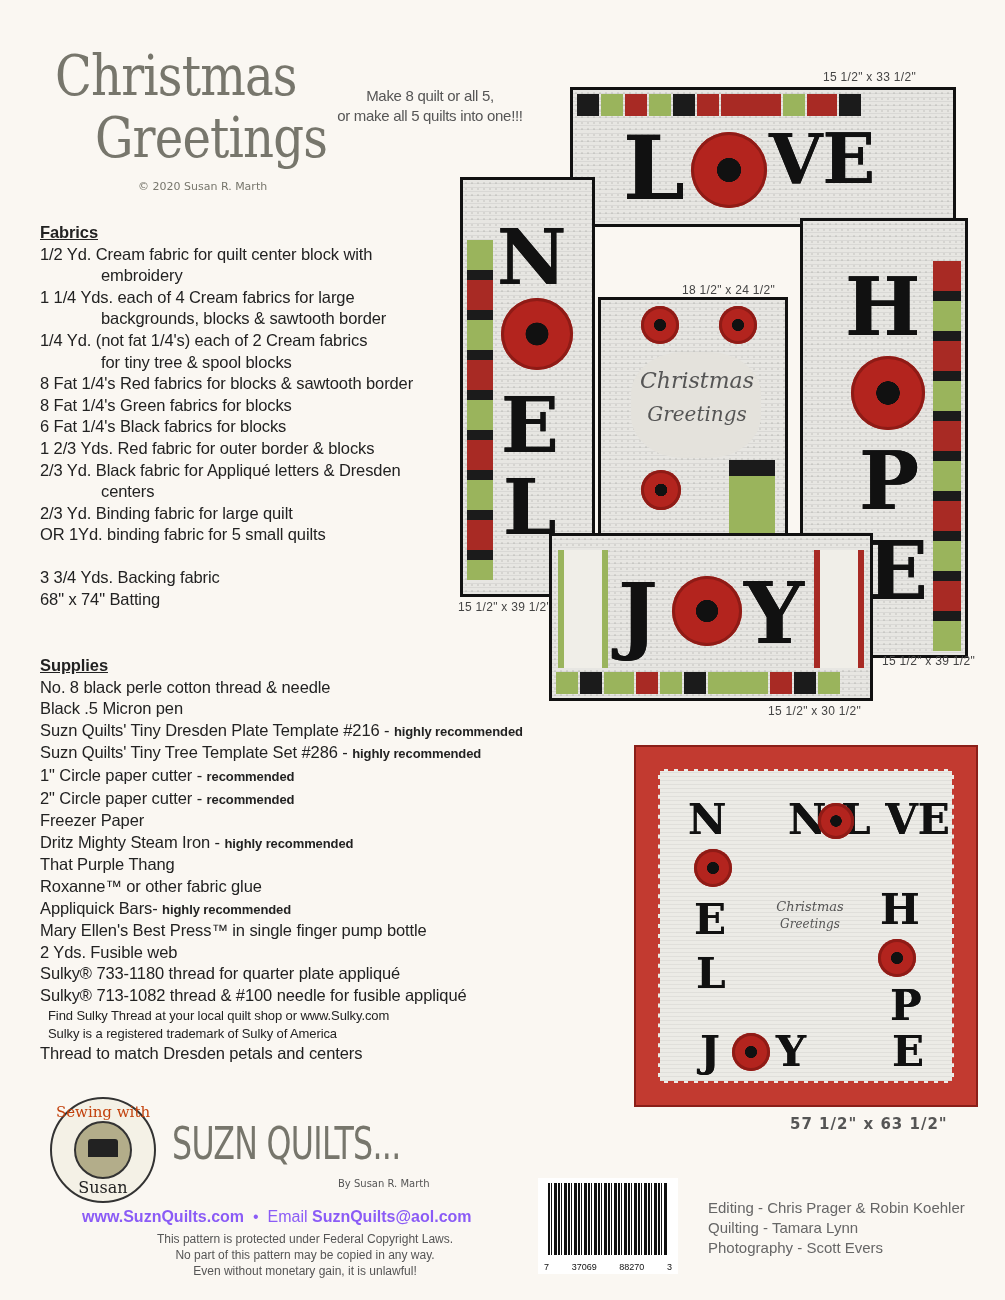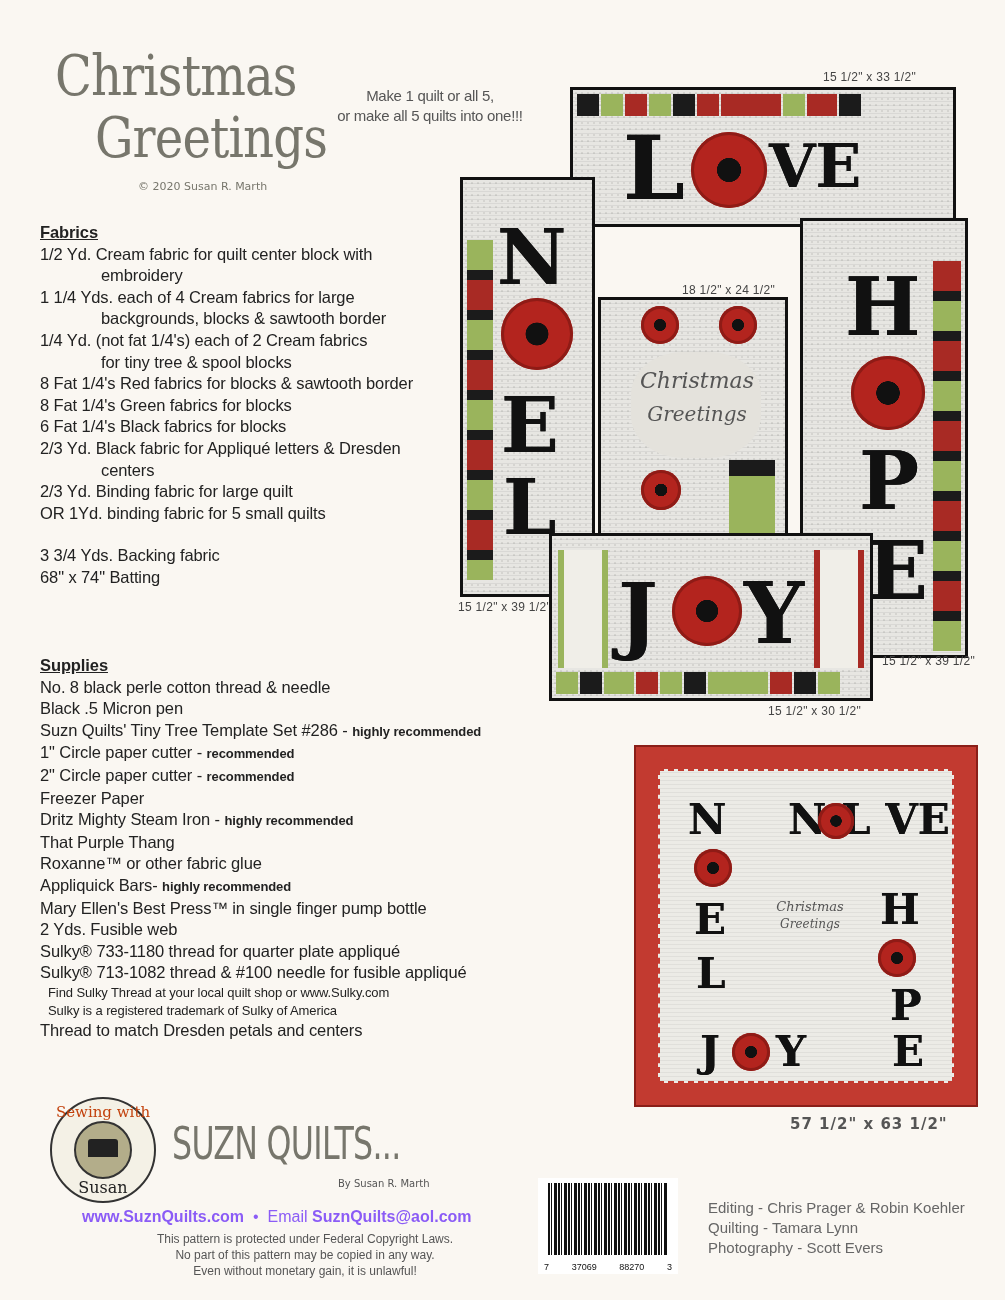--- a/index.html
+++ b/index.html
@@ -67,51 +67,53 @@
 </style>
 </head>
 <body>
 
 <div class="title">
   <span class="l1">Christmas</span>
   <span class="l2">Greetings</span>
 </div>
 <div class="copyright">©  2020 Susan R. Marth</div>
 <div class="tagline">
-  <div>Make 1 quilt or all 5,</div>
+  <div>Make 8 quilt or all 5,</div>
   <div>or make all 5 quilts into one!!!</div>
 </div>
 
 <div class="section fabrics">
   <h3>Fabrics</h3>
   <div id="fabric-list">
       <div><span>1/2 Yd. </span><b>Cream fabric</b><span> for quilt center block with</span></div>
       <div class="ind">embroidery</div>
       <div><span>1 1/4 Yds. each of 4 </span><b>Cream fabrics</b><span> for large</span></div>
       <div class="ind">backgrounds, blocks &amp; sawtooth border</div>
       <div><span>1/4 Yd. (not fat 1/4's) each of 2 </span><b>Cream fabrics</b><span></span></div>
       <div class="ind">for tiny tree &amp; spool blocks</div>
       <div><span>8 Fat 1/4's </span><b>Red fabrics</b><span> for blocks &amp; sawtooth border</span></div>
       <div><span>8 Fat 1/4's </span><b>Green fabrics</b><span> for blocks</span></div>
       <div><span>6 Fat 1/4's </span><b>Black fabrics</b><span> for blocks</span></div>
+      <div><span>1 2/3 Yds. </span><b>Red fabric</b><span> for outer border &amp; blocks</span></div>
       <div><span>2/3 Yd. </span><b>Black fabric</b><span> for Appliqué letters &amp; Dresden</span></div>
       <div class="ind">centers</div>
       <div><span>2/3 Yd. </span><b>Binding fabric</b><span> for large quilt</span></div>
       <div><span></span><b>OR 1Yd. binding fabric</b><span> for 5 small quilts</span></div>
     </div>
   <div class="gap"></div>
   <div><span>3 3/4 Yds. </span><b>Backing fabric</b></div>
   <div>68" x 74" Batting</div>
 </div>
 
 <div class="section supplies">
   <h3>Supplies</h3>
   <div id="supply-list">
       <div><span>No. 8 black perle cotton thread &amp; needle</span></div>
       <div><span>Black .5 Micron pen</span></div>
+      <div><span>Suzn Quilts' Tiny Dresden Plate Template #216 - </span><span class="rec">highly recommended</span></div>
       <div><span>Suzn Quilts' Tiny Tree Template Set #286 - </span><span class="rec">highly recommended</span></div>
       <div><span>1" Circle paper cutter - </span><span class="rec">recommended</span></div>
       <div><span>2" Circle paper cutter - </span><span class="rec">recommended</span></div>
       <div><span>Freezer Paper</span></div>
       <div><span>Dritz Mighty Steam Iron - </span><span class="rec">highly recommended</span></div>
       <div><span>That Purple Thang</span></div>
       <div><span>Roxanne™ or other fabric glue</span></div>
       <div><span>Appliquick Bars- </span><span class="rec">highly recommended</span></div>
       <div><span>Mary Ellen's Best Press™ in single finger pump bottle</span></div>
       <div><span>2 Yds. Fusible web</span></div>
@@ -132,21 +134,21 @@
       <div class="blk green"></div>
       <div class="blk black"></div>
       <div class="blk red"></div>
       <div class="blk red" style="width:60px"></div>
       <div class="blk green"></div>
       <div class="blk red" style="width:30px"></div>
       <div class="blk black"></div>
   </div>
   <div class="letter" style="left:50px; top:34px; font-size:88px;">L</div>
   <div class="flower" style="left:118px; top:42px; width:76px; height:76px;"></div>
-  <div class="letter" style="left:196px; top:34px; font-size:60px;margin-top:12px;">VE</div>
+  <div class="letter" style="left:196px; top:34px; font-size:69px;">VE</div>
 </div>
 <div class="dim" style="left:823px; top:70px;">15 1/2" x 33 1/2"</div>
 
 <div class="quilt" style="left:460px; top:177px; width:135px; height:420px;">
   <div class="bg"></div>
   <div class="letter" style="left:34px; top:40px; font-size:76px;">N</div>
   <div class="flower" style="left:38px; top:118px; width:72px; height:72px;"></div>
   <div class="letter" style="left:38px; top:208px; font-size:76px;">E</div>
   <div class="letter" style="left:40px; top:290px; font-size:76px;">L</div>
   <div style="position:absolute; left:4px; top:60px; width:26px; height:340px; background: repeating-linear-gradient(180deg, #9ab45c 0 30px, #1b1b1b 30px 40px, #a82a24 40px 70px, #1b1b1b 70px 80px);"></div>

